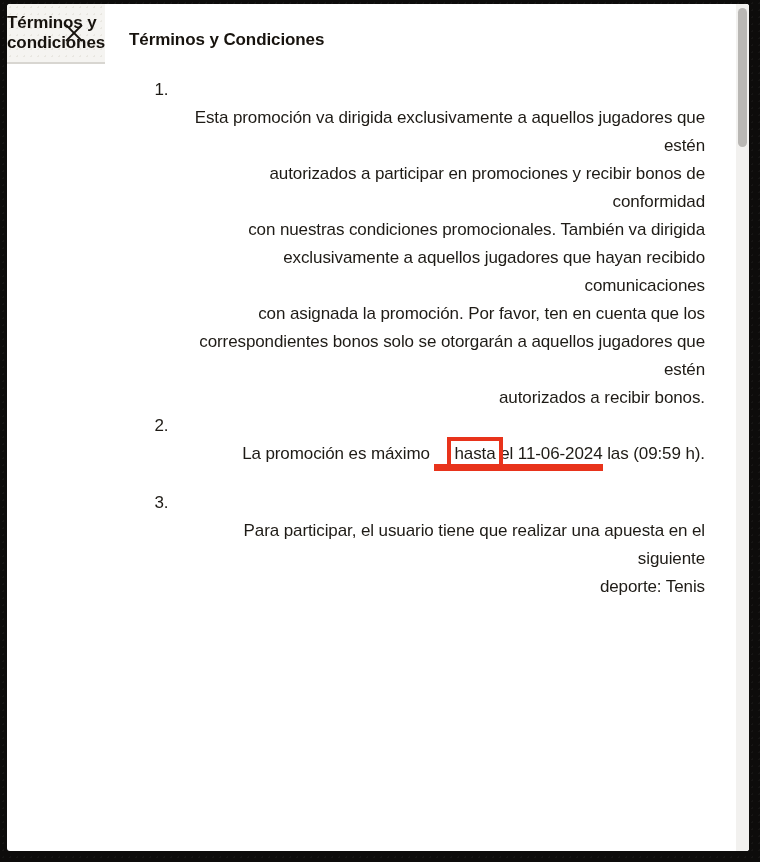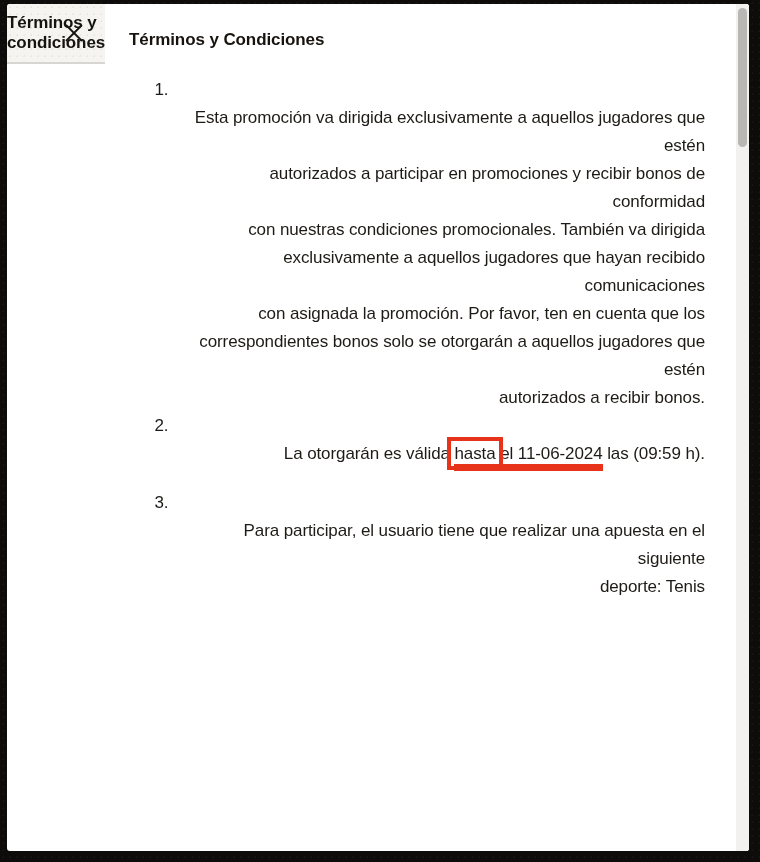--- a/index.html
+++ b/index.html
@@ -88,20 +88,21 @@
   .sub-list > li { margin: 0; }
 
   
   .annot-underline {
     border-bottom: 7px solid #e8331b;
     padding-bottom: 1px;
   }
   .annot-box {
     outline: 4px solid #e8331b;
     outline-offset: 3px;
+    margin-left: 20px;
   }
 
   
   .scrollbar-track {
     position: absolute;
     top: 0; right: 0; bottom: 0;
     width: 13px;
     background: #f2f1ef;
   }
   .scrollbar-thumb {
@@ -141,21 +142,21 @@
         <span>Esta promoción va dirigida exclusivamente a aquellos jugadores que estén
 autorizados a participar en promociones y recibir bonos de conformidad
 con nuestras condiciones promocionales. También va dirigida
 exclusivamente a aquellos jugadores que hayan recibido comunicaciones
 con asignada la promoción. Por favor, ten en cuenta que los
 correspondientes bonos solo se otorgarán a aquellos jugadores que estén
 autorizados a recibir bonos.</span>
       </li>
 
       <li>
-        <span>La otorgarán es válida </span><span class="annot-underline"><span class="annot-box">hasta</span><span> el 11-06-2024</span></span><span> las (09:59 h).</span>
+        <span>La promoción es máximo </span><span class="annot-underline"><span class="annot-box">hasta</span><span> el 11-06-2024</span></span><span> las (09:59 h).</span>
       </li>
 
       <li>
         <span>Para participar, el usuario tiene que realizar una apuesta en el siguiente
 deporte: Tenis</span>
       </li>
 
     </ol>
 
     <div class="scrollbar-track">

